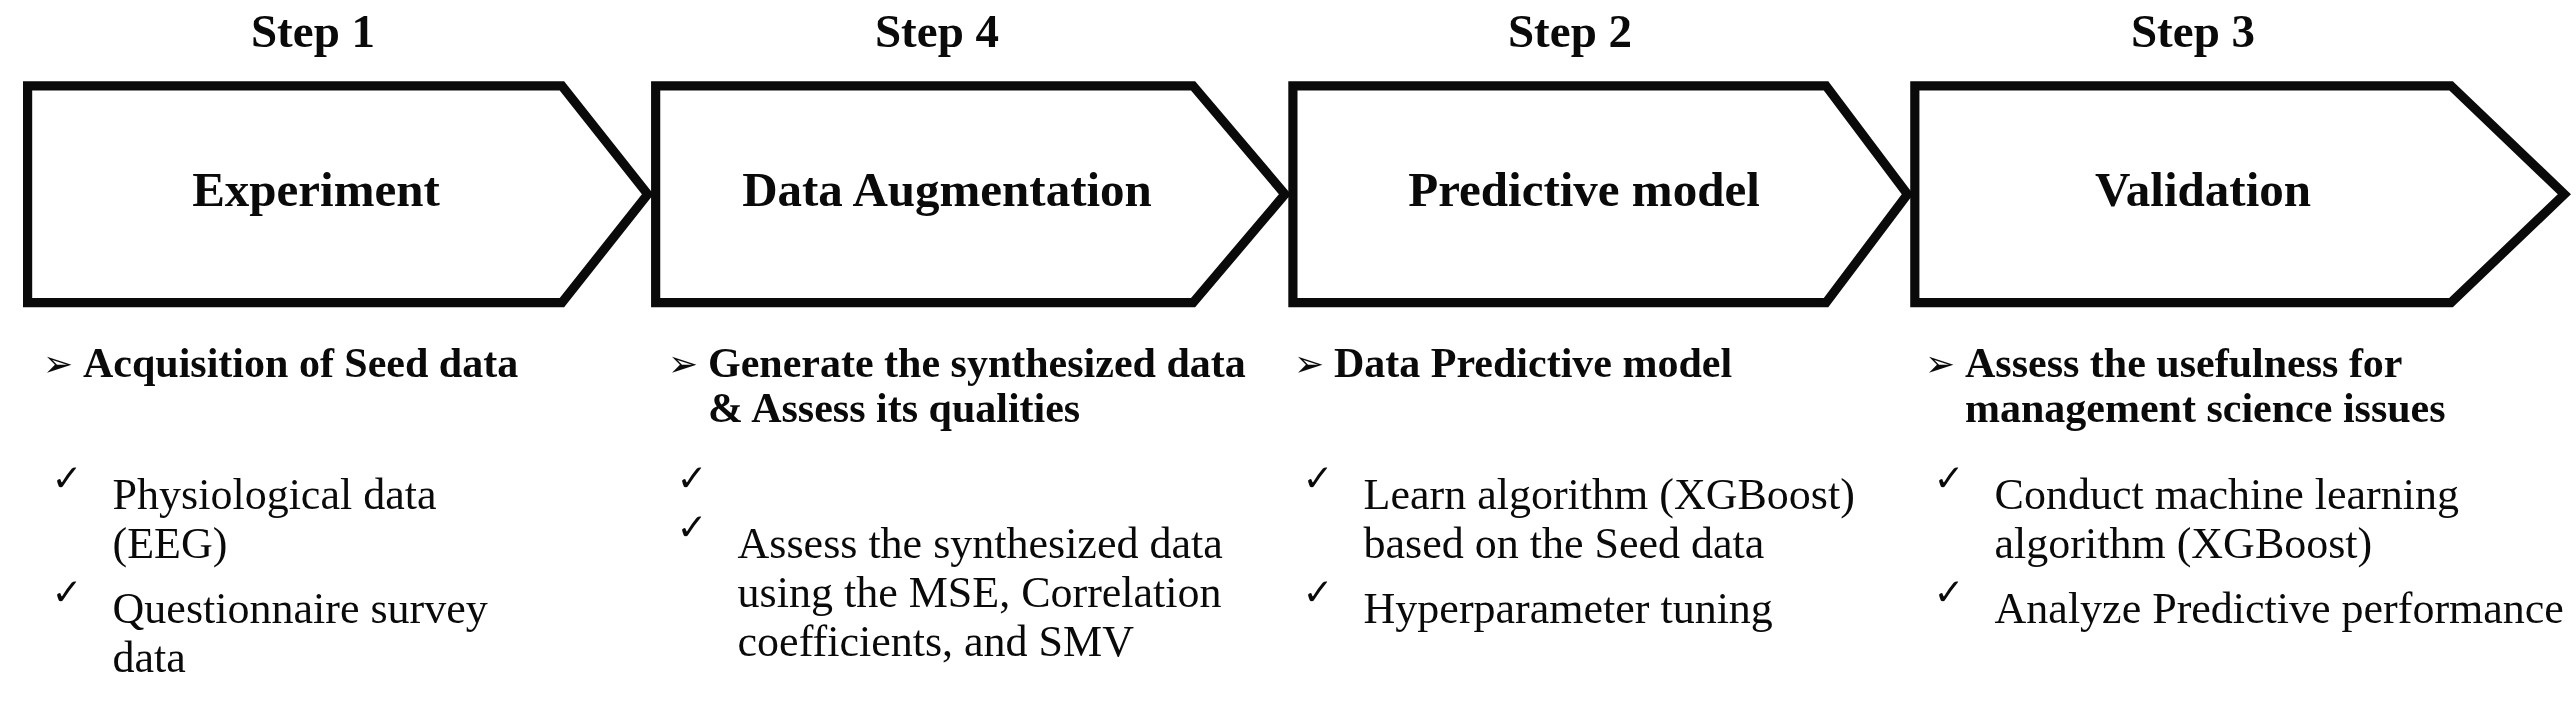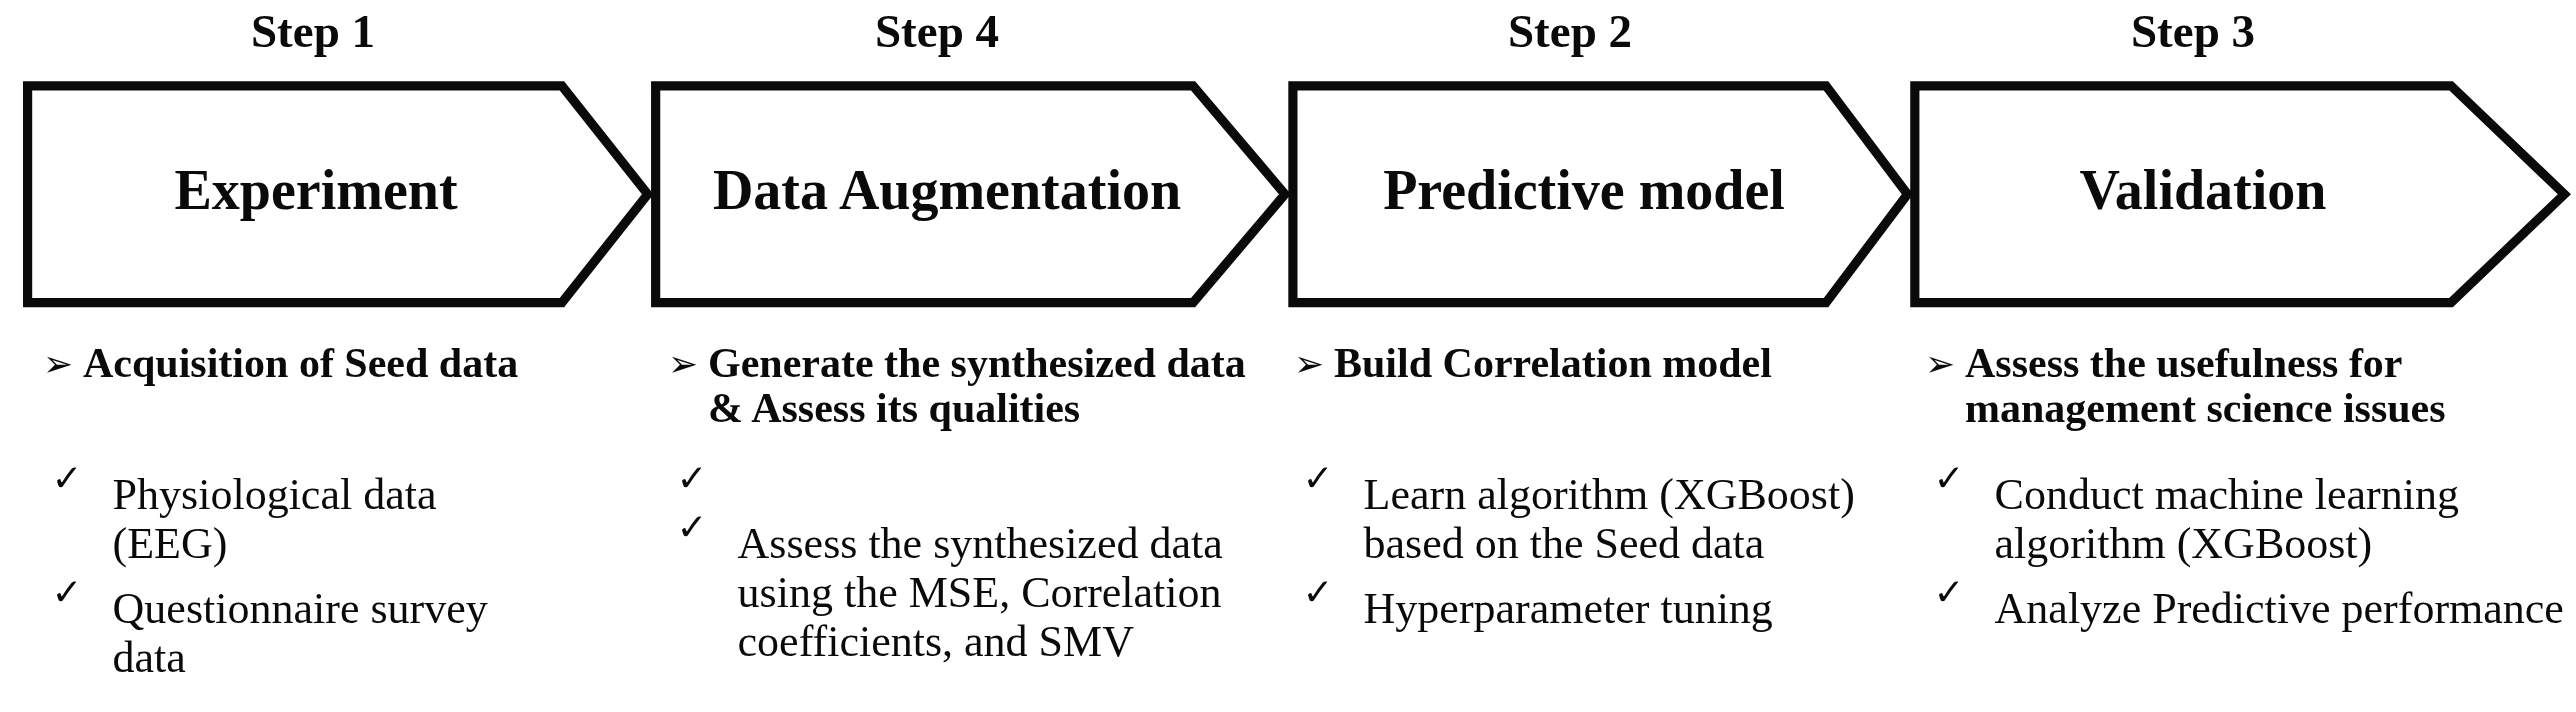--- a/index.html
+++ b/index.html
@@ -9,21 +9,21 @@
     color:#0a0a0a;
   }
   .canvas{position:relative;width:2576px;height:712px;background:#ffffff;overflow:hidden;}
   .arrows-svg{position:absolute;top:0;left:0;}
   .step-title{
     position:absolute;top:6.1px;transform:translateX(-50%);
     font-size:47px;line-height:51px;font-weight:bold;white-space:nowrap;
   }
   .arrow-label{
     position:absolute;top:163px;transform:translateX(-50%);
-    font-size:56px;line-height:54px;font-weight:bold;white-space:nowrap;
+    font-size:49px;line-height:54px;font-weight:bold;white-space:nowrap;
   }
   .step-col{position:absolute;top:0;height:712px;}
   .col-header{
     position:absolute;top:341px;left:0;display:flex;align-items:flex-start;
     font-weight:bold;font-size:42px;line-height:45px;
   }
   .hmarker{
     flex:0 0 40px;font-size:36px;line-height:45px;
     font-family:"DejaVu Sans",sans-serif;
   }
@@ -92,21 +92,21 @@
         <span class="itext">Assess the synthesized data
 using the MSE, Correlation
 coefficients, and SMV</span>
       </div>
     </div>
   </div>
 
   <div class="step-col" style="left:1294px;width:619px">
     <div class="col-header">
       <span class="hmarker">➢</span>
-      <span class="htext">Build Correlation model</span>
+      <span class="htext">Data Predictive model</span>
     </div>
     <div class="col-list">
       <div class="list-item">
         <span class="lmarker">✓</span>
         <span class="itext">Learn algorithm (XGBoost)
 based on the Seed data</span>
       </div>
       <div class="list-item">
         <span class="lmarker">✓</span>
         <span class="itext">Hyperparameter tuning</span>

